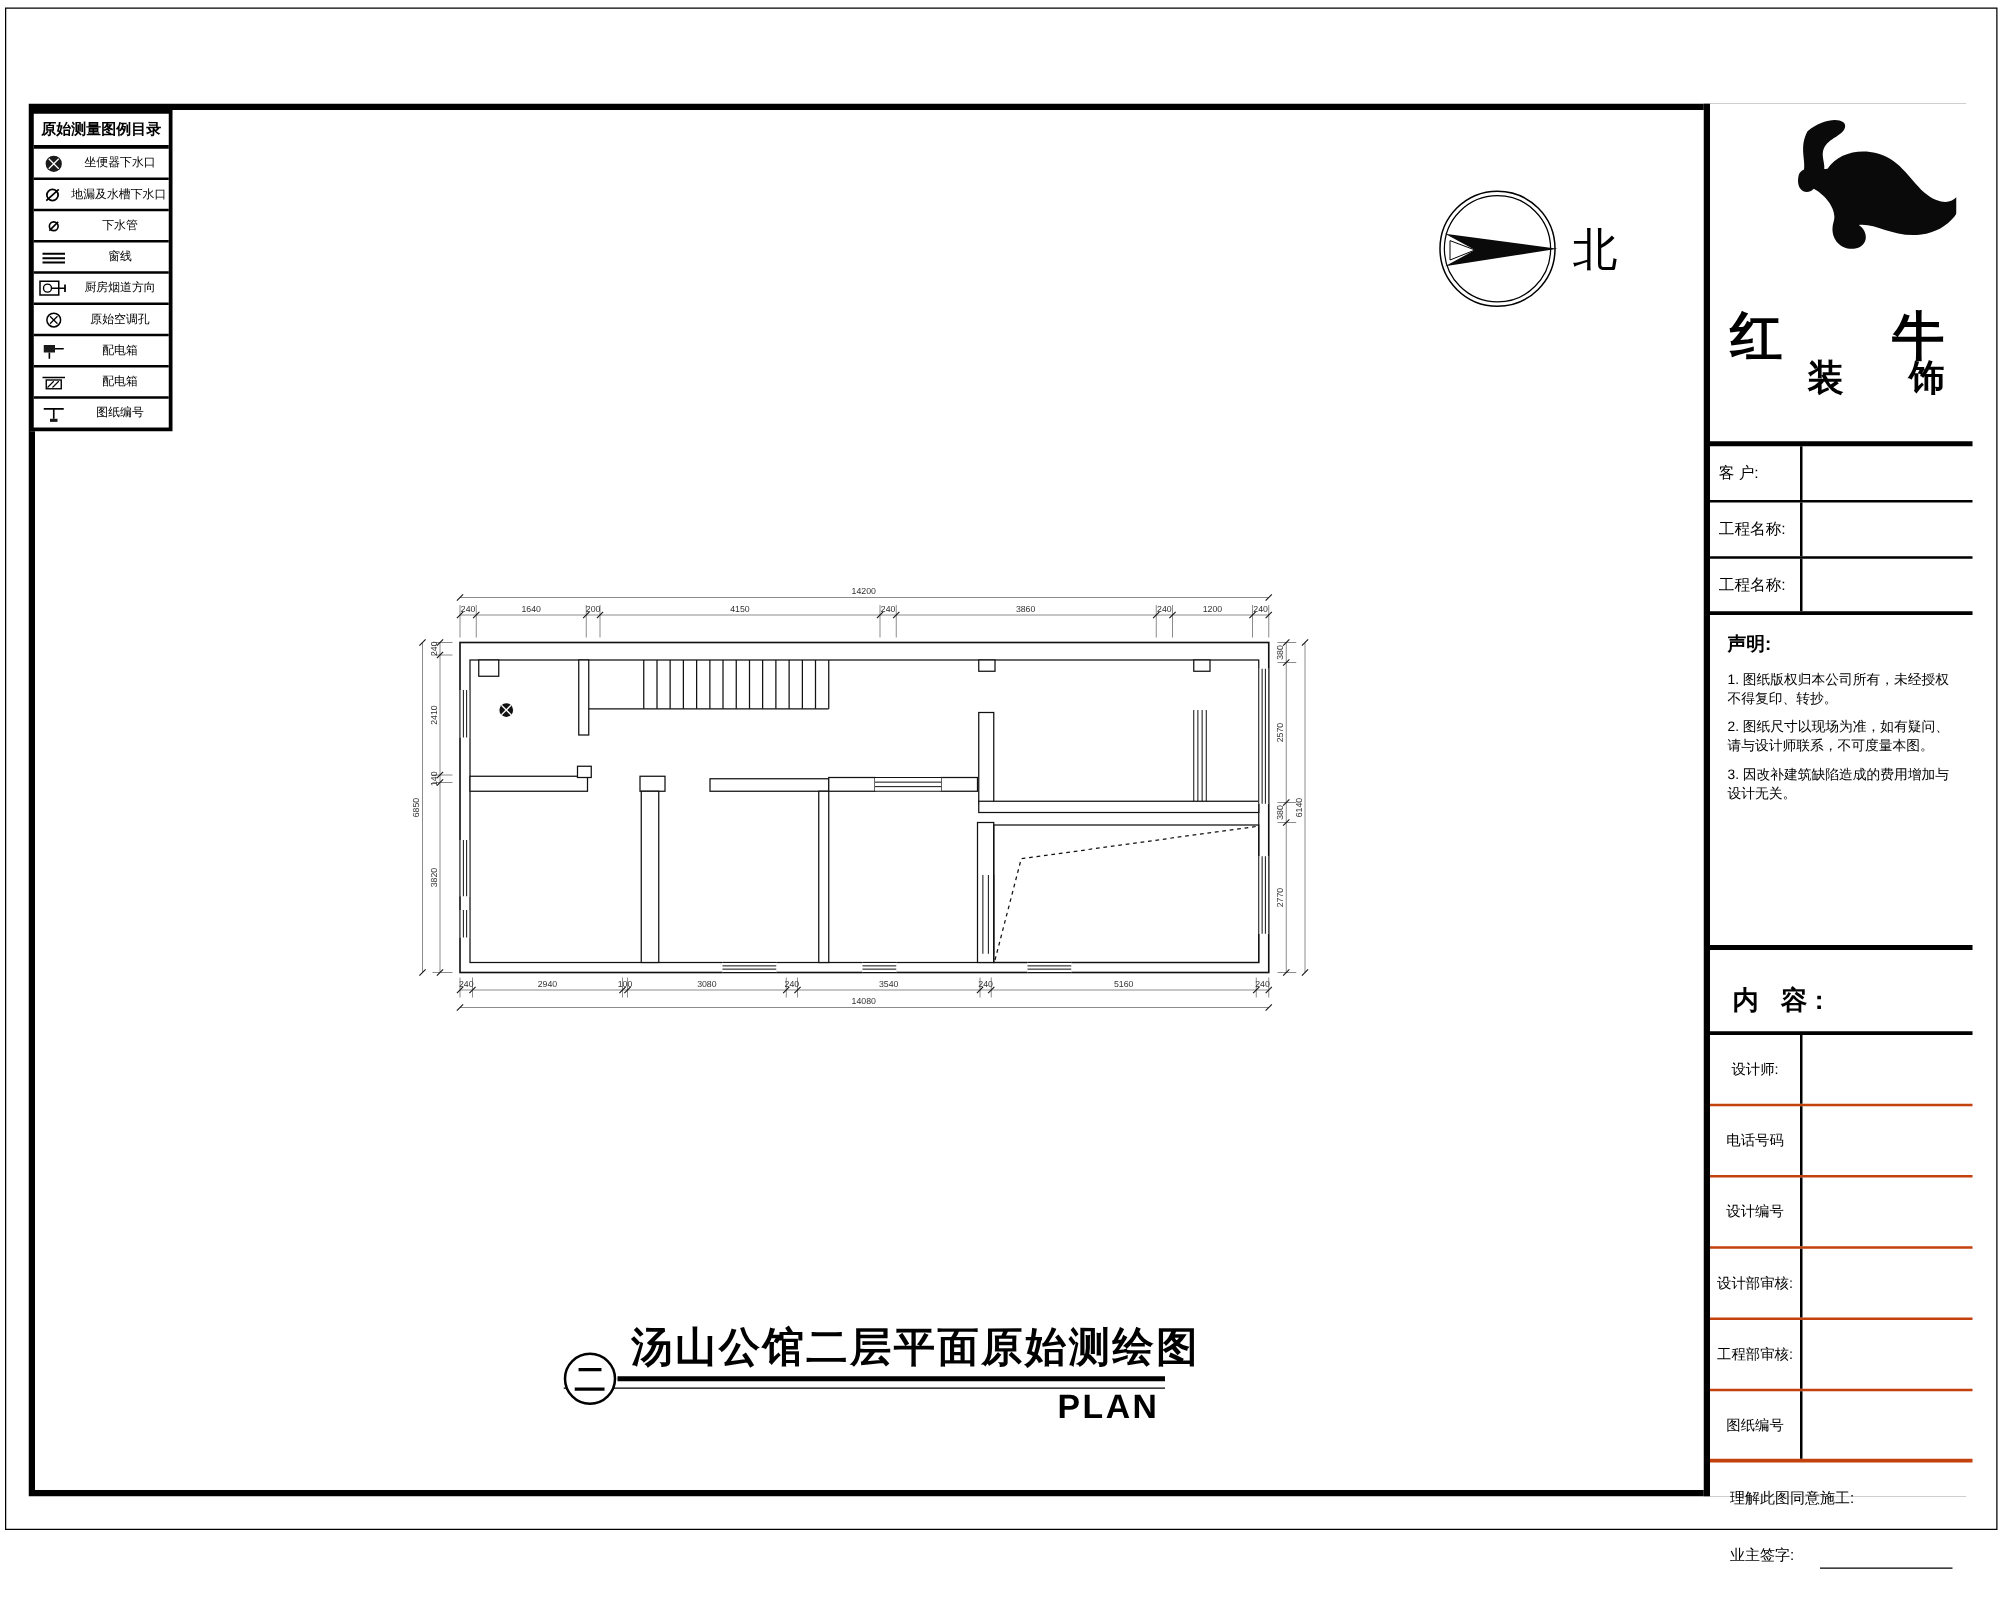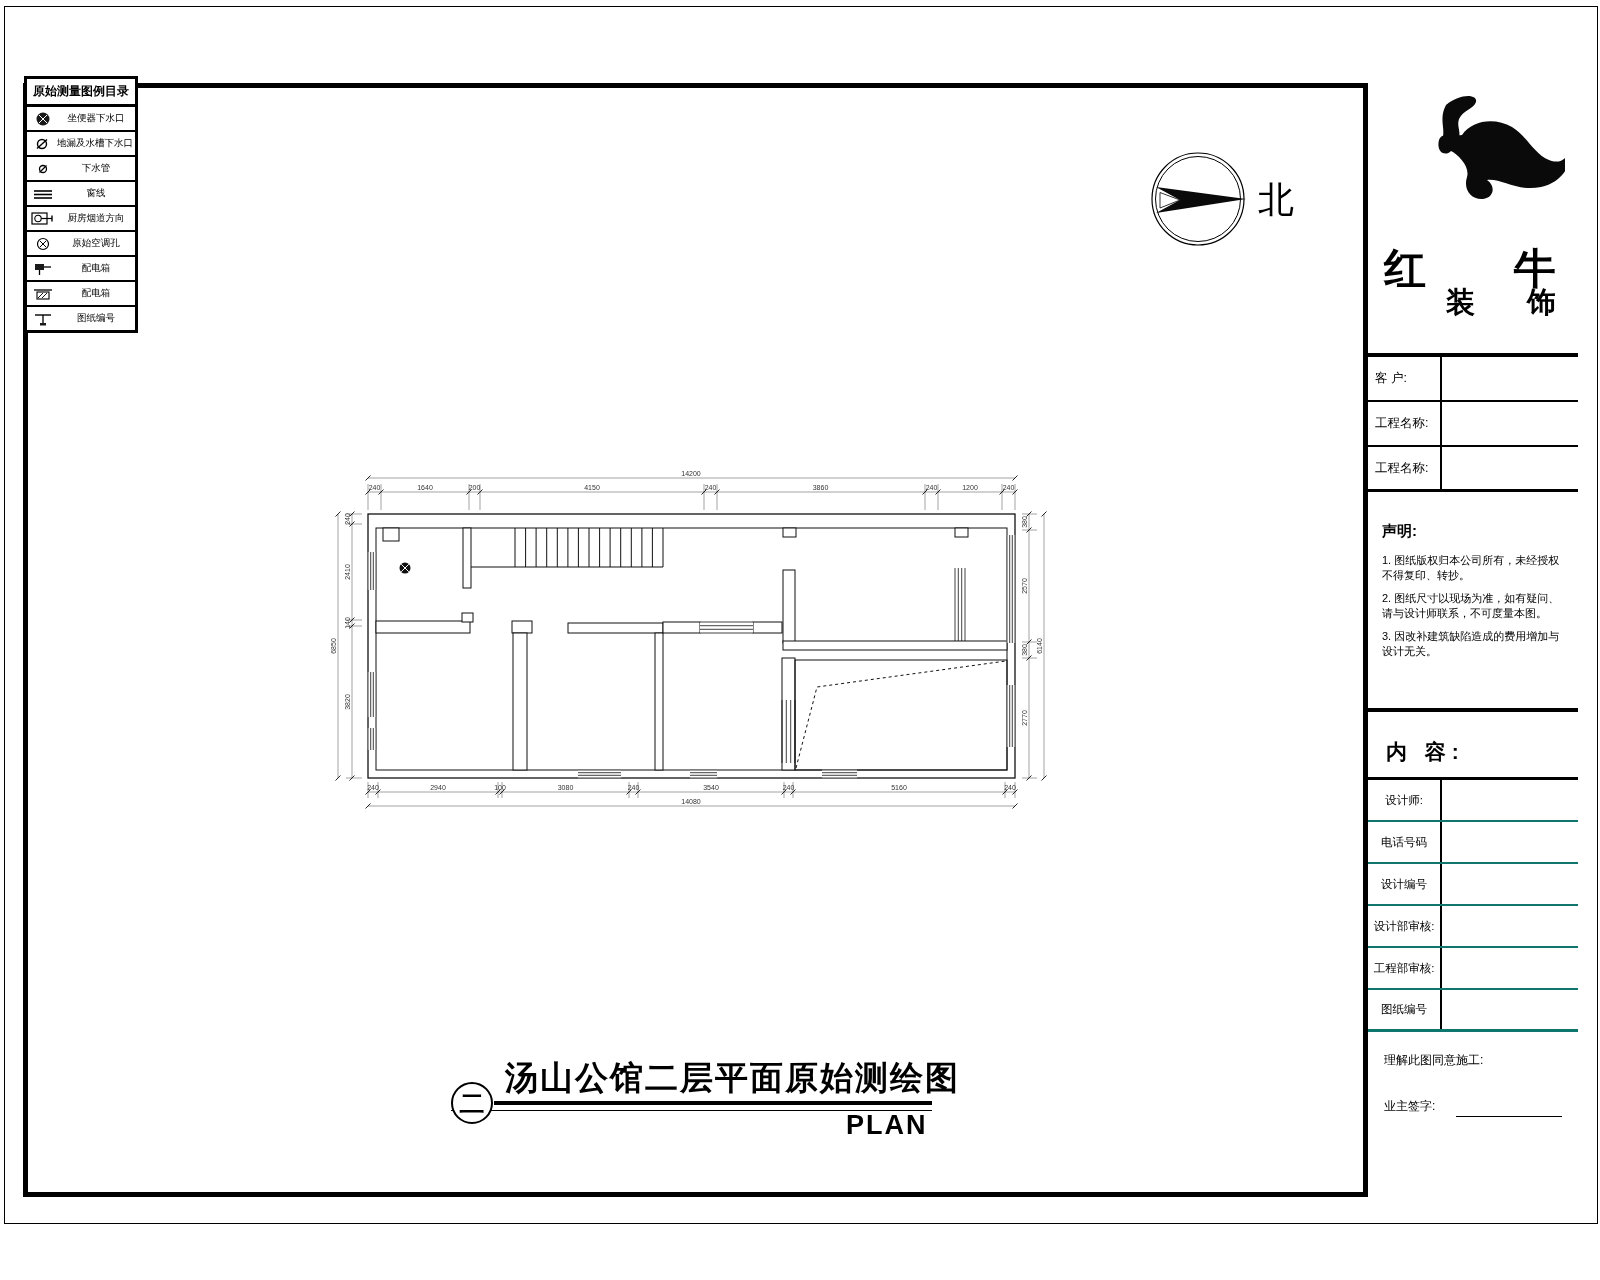--- a/index.html
+++ b/index.html
@@ -2,42 +2,42 @@
 <html><head>
 <meta charset="utf-8">
 <style>
   html,body{margin:0;padding:0;background:#fff;}
   body{width:1600px;height:1280px;position:relative;font-family:"Liberation Sans",sans-serif;color:#000;overflow:hidden;}
   .abs{position:absolute;}
   
   .outer-border{left:4px;top:6px;width:1592px;height:1216px;border:1px solid #000;}
   .frame{left:23px;top:83px;width:1550px;height:1114px;border:5px solid #000;box-sizing:border-box;}
   
-  .legend{left:24px;top:76px;width:114px;background:#fff;border:3px solid #000;box-sizing:border-box;}
+  .legend{left:24px;top:88px;width:114px;background:#fff;border:3px solid #000;box-sizing:border-box;}
   .legend-title{height:25px;border-bottom:3px solid #000;display:flex;align-items:center;justify-content:center;font-size:12px;font-weight:600;letter-spacing:0;}
   .legend-row{height:23px;border-bottom:2px solid #000;display:flex;align-items:center;}
   .legend-row:last-child{border-bottom:none;}
   .legend-ic{width:32px;display:flex;align-items:center;justify-content:center;}
   .legend-lb{flex:1;font-size:9.5px;text-align:center;padding-right:2px;white-space:nowrap;}
   
   .north{left:1146px;top:147px;}
   
   .tb{left:1363px;top:83px;width:210px;height:1114px;border-left:5px solid #000;box-sizing:content-box;background:#fff;display:flex;flex-direction:column;}
   .tb-logo{height:270px;position:relative;border-bottom:4px solid #000;}
   .tb-brand{position:absolute;left:16px;top:158px;font-size:42px;font-weight:600;letter-spacing:38px;white-space:nowrap;}
   .tb-brand-sub{position:absolute;left:78px;top:200px;font-size:29px;font-weight:600;letter-spacing:22px;white-space:nowrap;}
   .tb-field{height:45px;border-bottom:2px solid #000;display:flex;box-sizing:border-box;}
   .tb-field .lbl{width:74px;border-right:2px solid #000;display:flex;align-items:center;padding-left:7px;font-size:12.5px;box-sizing:border-box;}
   .tb-field .val{flex:1;}
-  .tb-stmt{height:220px;border-bottom:4px solid #000;box-sizing:border-box;padding:30px 10px 0 14px;}
+  .tb-stmt{height:268px;border-bottom:4px solid #000;box-sizing:border-box;padding:14px 10px 0 14px;}
   .tb-stmt-h{font-size:15px;font-weight:600;margin-bottom:12px;}
   .tb-stmt ol{margin:0;padding:0;list-style:none;}
   .tb-stmt li{font-size:11px;line-height:15px;margin-bottom:8px;}
   .tb-content{height:68px;border-bottom:3px solid #000;box-sizing:border-box;padding:26px 0 0 18px;font-size:21px;font-weight:600;letter-spacing:6px;}
-  .tb-info{height:42px;border-bottom:2px solid #0f766e;display:flex;box-sizing:border-box;gap:38px;}
+  .tb-info{height:57px;border-bottom:2px solid #c2410c;display:flex;box-sizing:border-box;gap:38px;}
   .tb-info .lbl{width:74px;border-right:2px solid #000;display:flex;align-items:center;justify-content:center;font-size:11.5px;text-align:center;box-sizing:border-box;padding:0 2px;}
   .tb-info .val{flex:1;}
   .tb-foot{flex:1;position:relative;}
   .tb-foot .agree{position:absolute;left:16px;top:20px;font-size:12px;}
   .tb-foot .sign{position:absolute;left:16px;top:66px;font-size:12px;}
   .tb-foot .sigline{position:absolute;left:88px;right:16px;top:84px;border-bottom:1px solid #000;}
   
   .cap-circle{left:451px;top:1082px;width:42px;height:42px;border:2px solid #000;border-radius:50%;display:flex;align-items:center;justify-content:center;font-size:25px;font-weight:700;background:#fff;box-sizing:border-box;}
   .cap-title{left:505px;top:1056px;width:420px;text-align:center;font-size:33px;font-weight:700;letter-spacing:2px;white-space:nowrap;}
   .cap-line-thick{left:494px;top:1101px;width:438px;height:4px;background:#000;}

